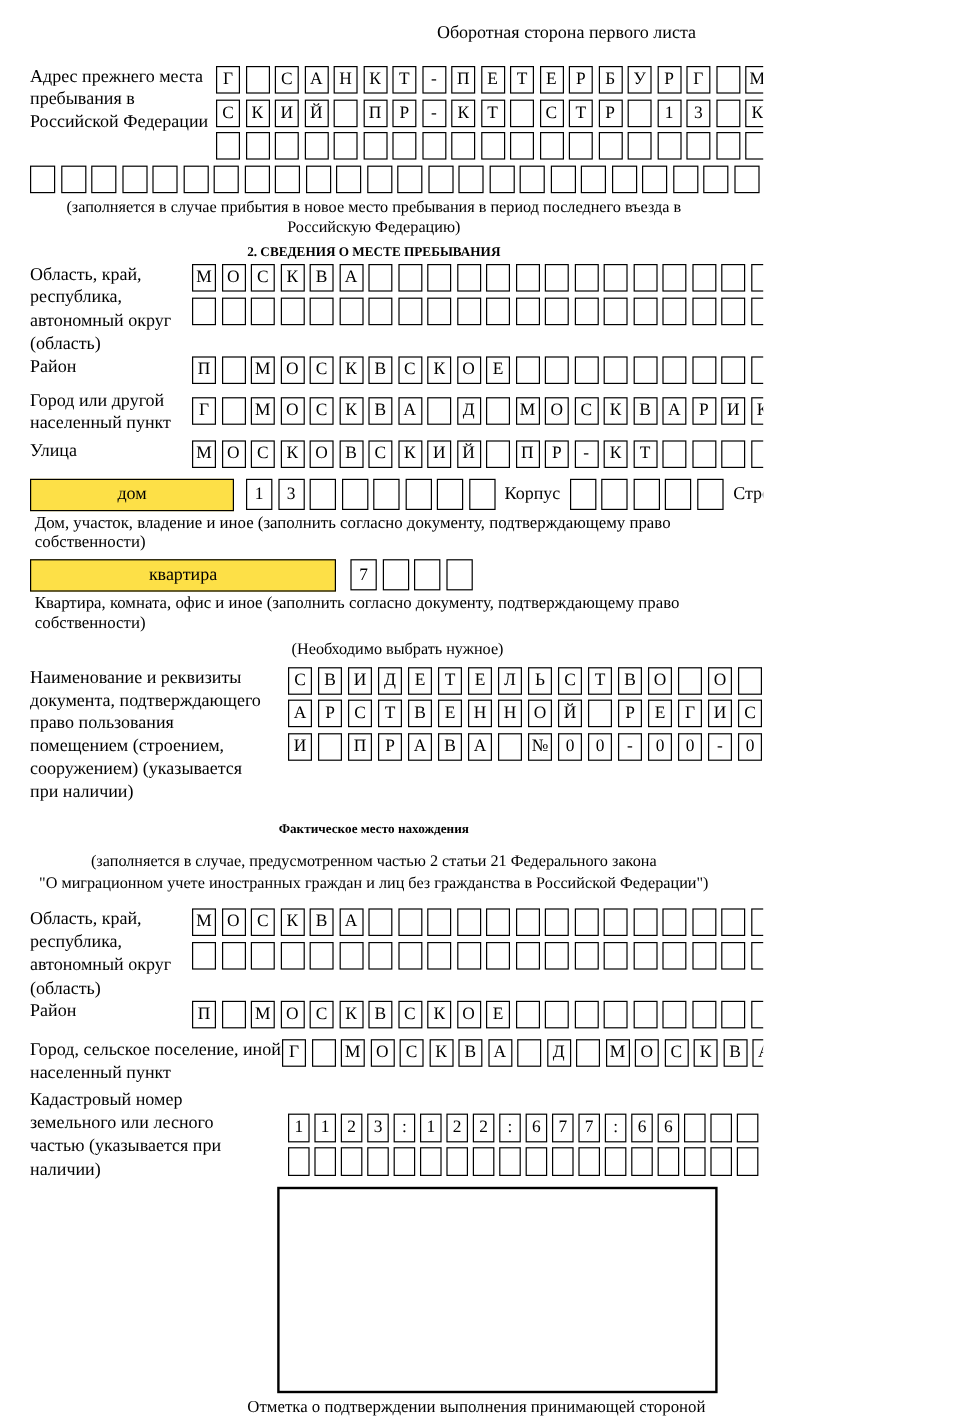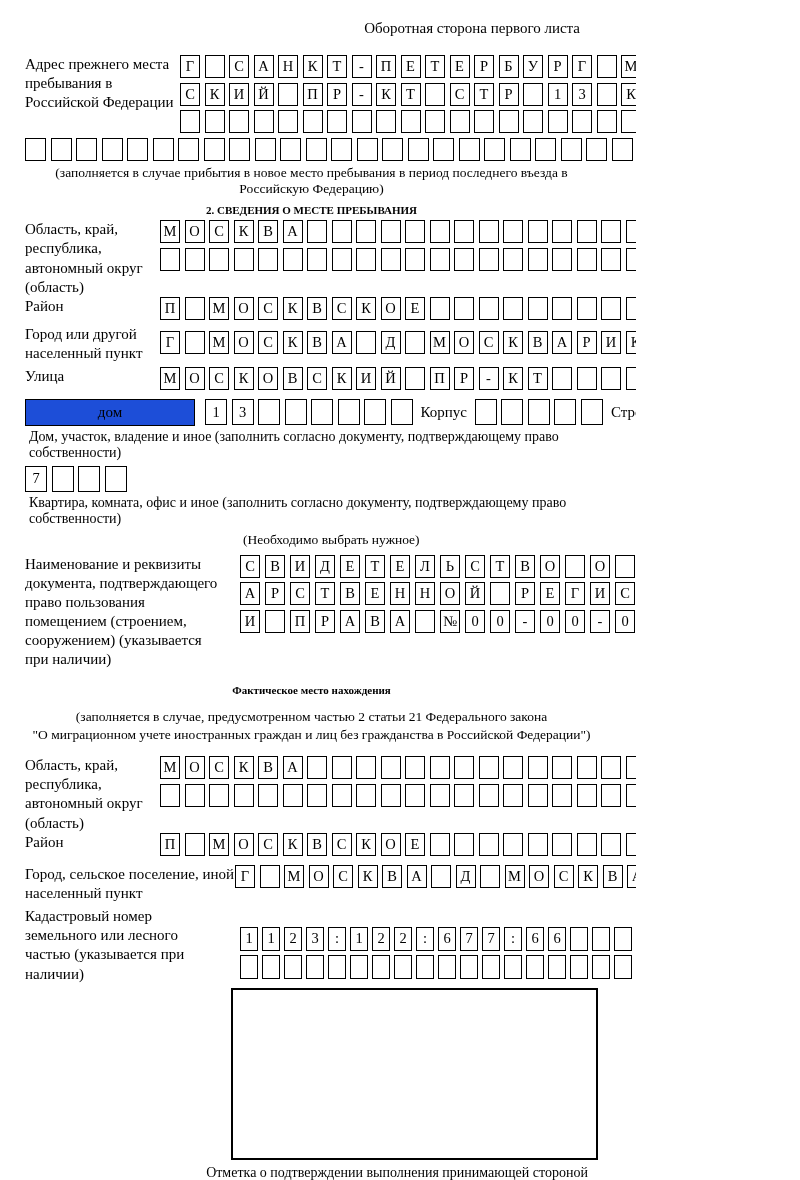--- a/index.html
+++ b/index.html
@@ -36,21 +36,21 @@
   .doc { gap:5px; }
 
   .note { font-size:13.5px; line-height:1.25; }
   .center { text-align:center; }
 
   .sec-title { text-align:center; font-weight:bold; font-size:11px; }
 
   .house-row { display:flex; align-items:center; }
   .big-box {
     border:1.8px solid #000; height:27px; display:flex; align-items:center; justify-content:center;
-    font-size:15px; flex:none; background:#1d4ed8;
+    font-size:15px; flex:none; background:#fde047;
   }
   .bb-dom { width:170px; margin-right:10px; }
   .bb-kv  { width:255px; margin-right:12px; }
   .inline-label { font-size:15px; margin:0 8px; }
   .caption { font-size:14px; margin:3px 0 5px 4px; }
 
   .stay-row { display:flex; align-items:center; font-size:15px; }
   .checkbox {
     width:23px; height:25px; border:1.8px solid #000; flex:none;
     display:flex; align-items:center; justify-content:center;
@@ -368,20 +368,21 @@
     <div class="cells big">
         <span class="cell">1</span>
         <span class="cell"></span>
         <span class="cell"></span>
         <span class="cell"></span>
       </div>
   </div>
   <div class="caption">Дом, участок, владение и иное (заполнить согласно документу, подтверждающему право собственности)</div>
 
   <div class="house-row">
+    <div class="big-box bb-kv">квартира</div>
     <div class="cells big">
         <span class="cell">7</span>
         <span class="cell"></span>
         <span class="cell"></span>
         <span class="cell"></span>
       </div>
   </div>
   <div class="caption">Квартира, комната, офис и иное (заполнить согласно документу, подтверждающему право собственности)</div>
 
   <div class="note" style="margin-left:218px; margin-top:3px">(Необходимо выбрать нужное)</div>

